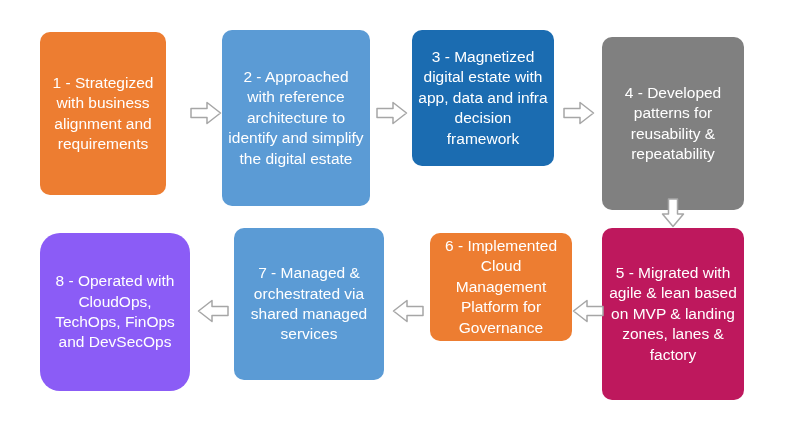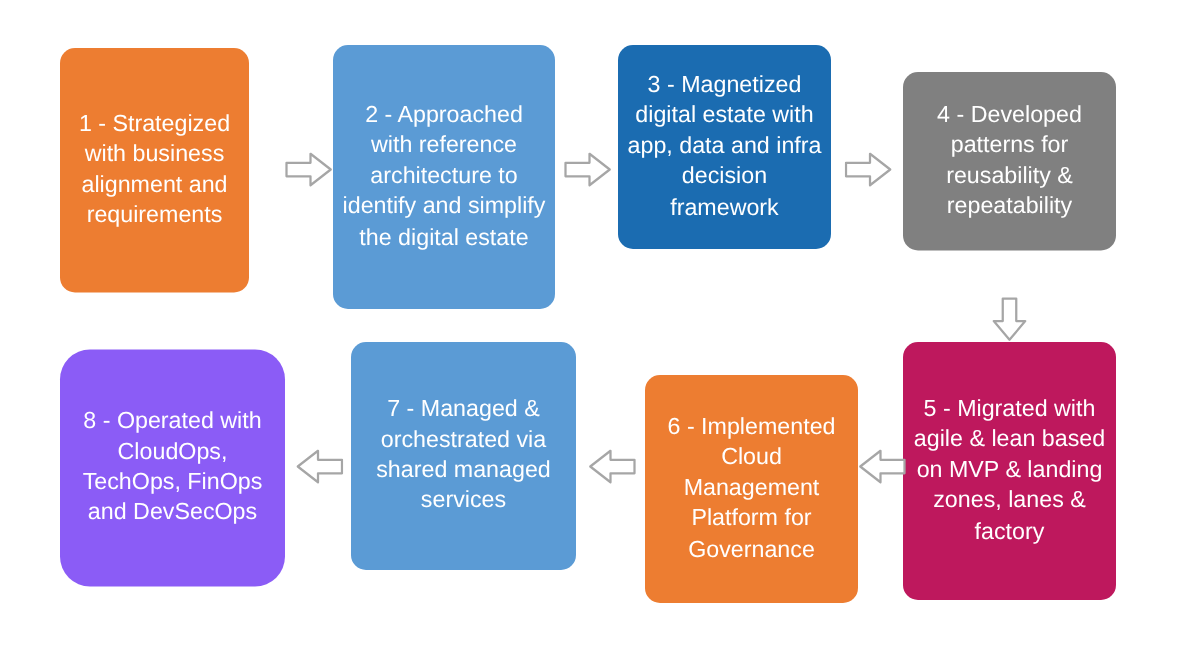--- a/index.html
+++ b/index.html
@@ -25,24 +25,24 @@
     display: flex;
     align-items: center;
     justify-content: center;
     padding: 8px 6px;
   }
 
   
   .s1 { left: 40px;  top: 32px;  width: 126px; height: 163px; }
   .s2 { left: 222px; top: 30px;  width: 148px; height: 176px; }
   .s3 { left: 412px; top: 30px;  width: 142px; height: 136px; }
-  .s4 { left: 602px; top: 48px;  width: 142px; height: 119px; }
+  .s4 { left: 602px; top: 37px;  width: 142px; height: 173px; }
   
   .s5 { left: 602px; top: 228px; width: 142px; height: 172px; }
-  .s6 { left: 430px; top: 250px; width: 142px; height: 152px; }
+  .s6 { left: 430px; top: 233px; width: 142px; height: 108px; }
   .s7 { left: 234px; top: 228px; width: 150px; height: 152px; }
   .s8 { left: 40px;  top: 233px; width: 150px; height: 158px; }
 
   .arrow { position: absolute; }
   .a12 { left: 190px; top: 100px; }
   .a23 { left: 376px; top: 100px; }
   .a34 { left: 563px; top: 100px; }
   .a45 { left: 660px; top: 198px; }
   .a56 { left: 572px; top: 298px; }
   .a67 { left: 392px; top: 298px; }

